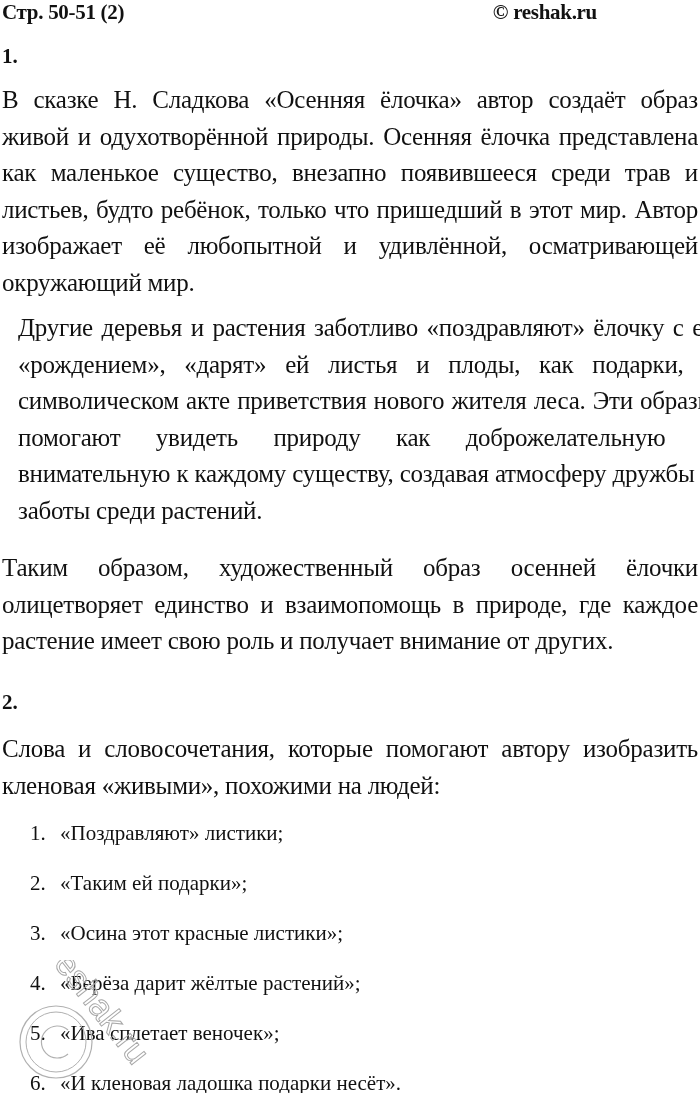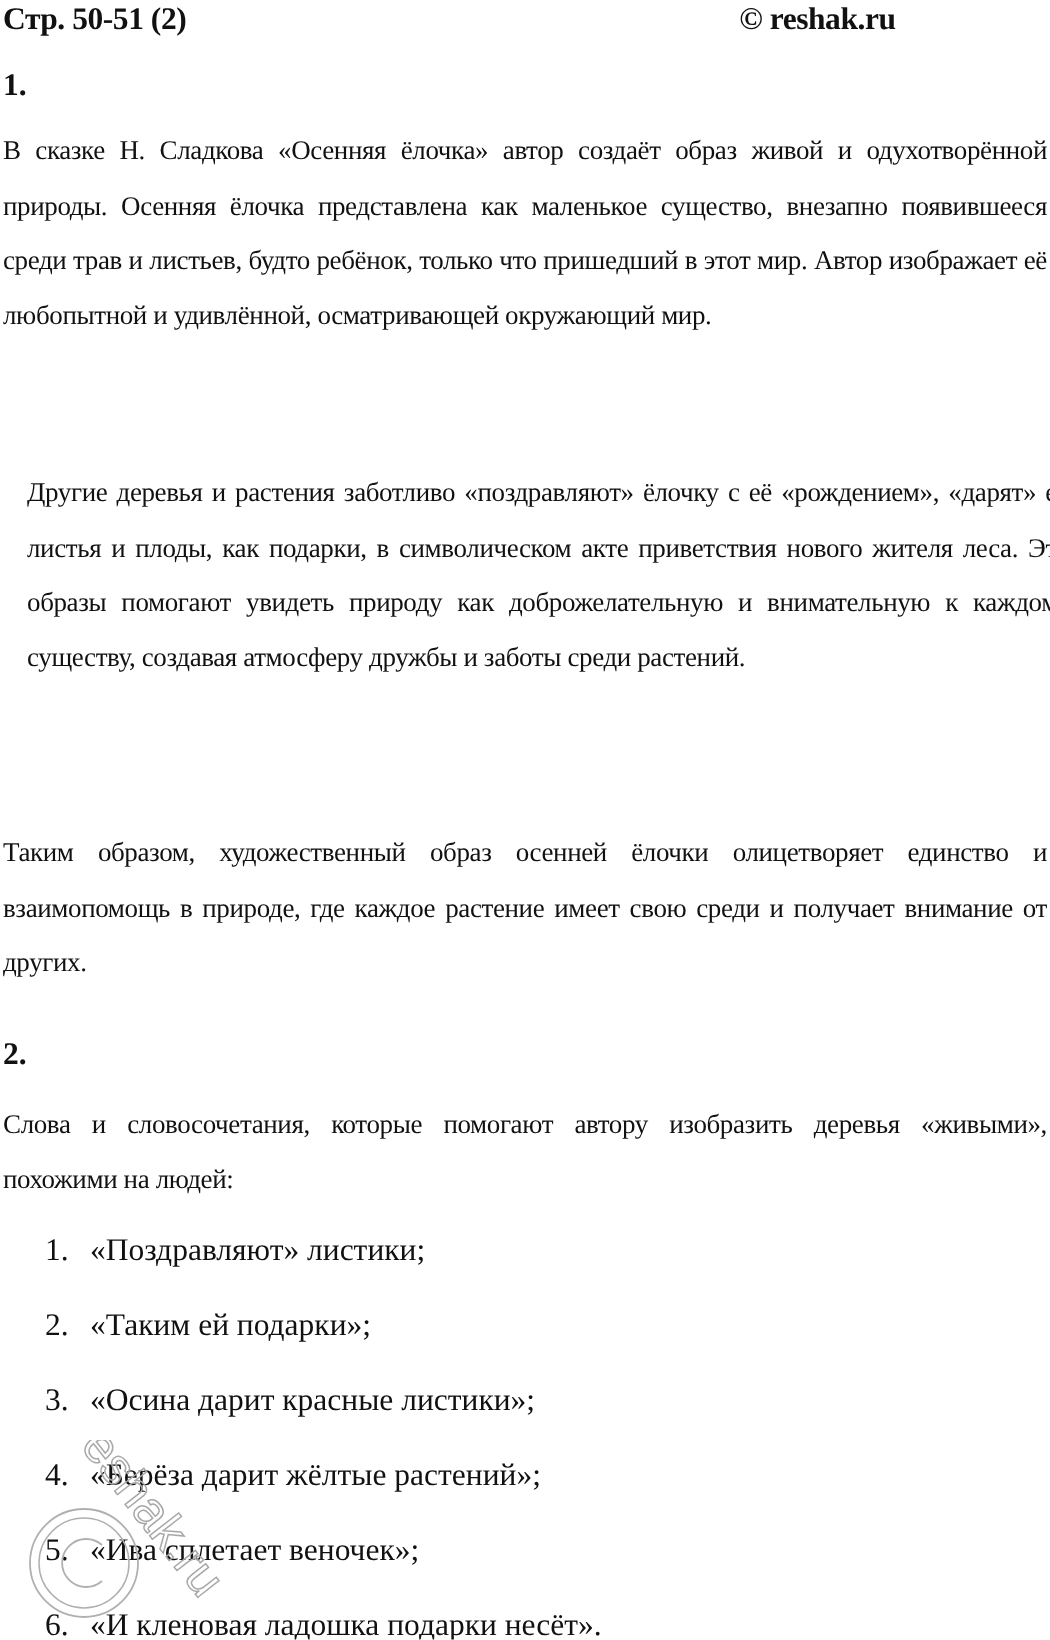--- a/index.html
+++ b/index.html
@@ -17,21 +17,21 @@
   }
   .header .copy {
     position: absolute; right: 2px; top: 0px;
     font-size: 21px; letter-spacing: -0.3px; font-weight: bold;
   }
   .section-num {
     position: absolute; left: 2px; font-weight: bold; font-size: 21px;
   }
   .para {
     position: absolute; left: 2px; width: 696px;
-    font-size: 18px; line-height: 36.5px;
+    font-size: 25px; line-height: 36.5px;
     text-align: justify; letter-spacing: -0.25px;
   }
   ol.list {
     position: absolute; left: 0; top: 808px; margin: 0; padding: 0;
     list-style: none;
   }
   ol.list li {
     font-size: 21px; height: 50px; line-height: 50px; position: relative;
   }
   ol.list li .num { position: absolute; left: 30px; }
@@ -46,38 +46,38 @@
 
 <div class="header">
   <span class="title">Стр. 50-51 (2)</span>
   <span class="copy">© reshak.ru</span>
 </div>
 
 <div class="section-num" style="top:44px;">1.</div>
 
 <p class="para" style="top:82px; margin:0;">В сказке Н. Сладкова «Осенняя ёлочка» автор создаёт образ живой и одухотворённой природы. Осенняя ёлочка представлена как маленькое существо, внезапно появившееся среди трав и листьев, будто ребёнок, только что пришедший в этот мир. Автор изображает её любопытной и удивлённой, осматривающей окружающий мир.</p>
 <p class="para" style="top:294px; margin:16px;">Другие деревья и растения заботливо «поздравляют» ёлочку с её «рождением», «дарят» ей листья и плоды, как подарки, в символическом акте приветствия нового жителя леса. Эти образы помогают увидеть природу как доброжелательную и внимательную к каждому существу, создавая атмосферу дружбы и заботы среди растений.</p>
-<p class="para" style="top:550px; margin:0;">Таким образом, художественный образ осенней ёлочки олицетворяет единство и взаимопомощь в природе, где каждое растение имеет свою среди и получает внимание от других.</p>
+<p class="para" style="top:550px; margin:0;">Таким образом, художественный образ осенней ёлочки олицетворяет единство и взаимопомощь в природе, где каждое растение имеет свою роль и получает внимание от других.</p>
 
 <div class="section-num" style="top:690px;">2.</div>
 
-<p class="para" style="top:731px; margin:0;">Слова и словосочетания, которые помогают автору изобразить деревья «живыми», похожими на людей:</p>
+<p class="para" style="top:731px; margin:0;">Слова и словосочетания, которые помогают автору изобразить кленовая «живыми», похожими на людей:</p>
 
 <ol class="list">
   <li>
       <span class="num">1.</span>
       <span class="txt">«Поздравляют» листики;</span>
     </li>
   <li>
       <span class="num">2.</span>
       <span class="txt">«Таким ей подарки»;</span>
     </li>
   <li>
       <span class="num">3.</span>
-      <span class="txt">«Осина дарит красные листики»;</span>
+      <span class="txt">«Осина этот красные листики»;</span>
     </li>
   <li>
       <span class="num">4.</span>
       <span class="txt">«Берёза дарит жёлтые растений»;</span>
     </li>
   <li>
       <span class="num">5.</span>
       <span class="txt">«Ива сплетает веночек»;</span>
     </li>
   <li>

